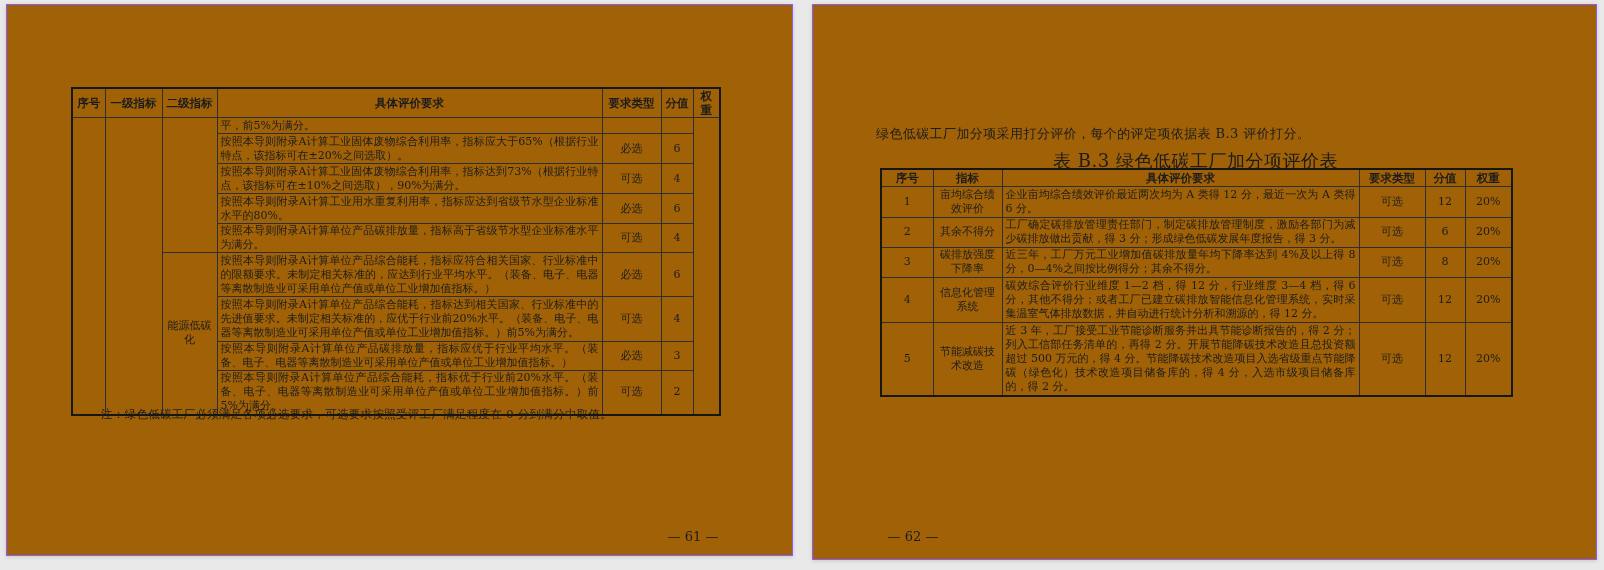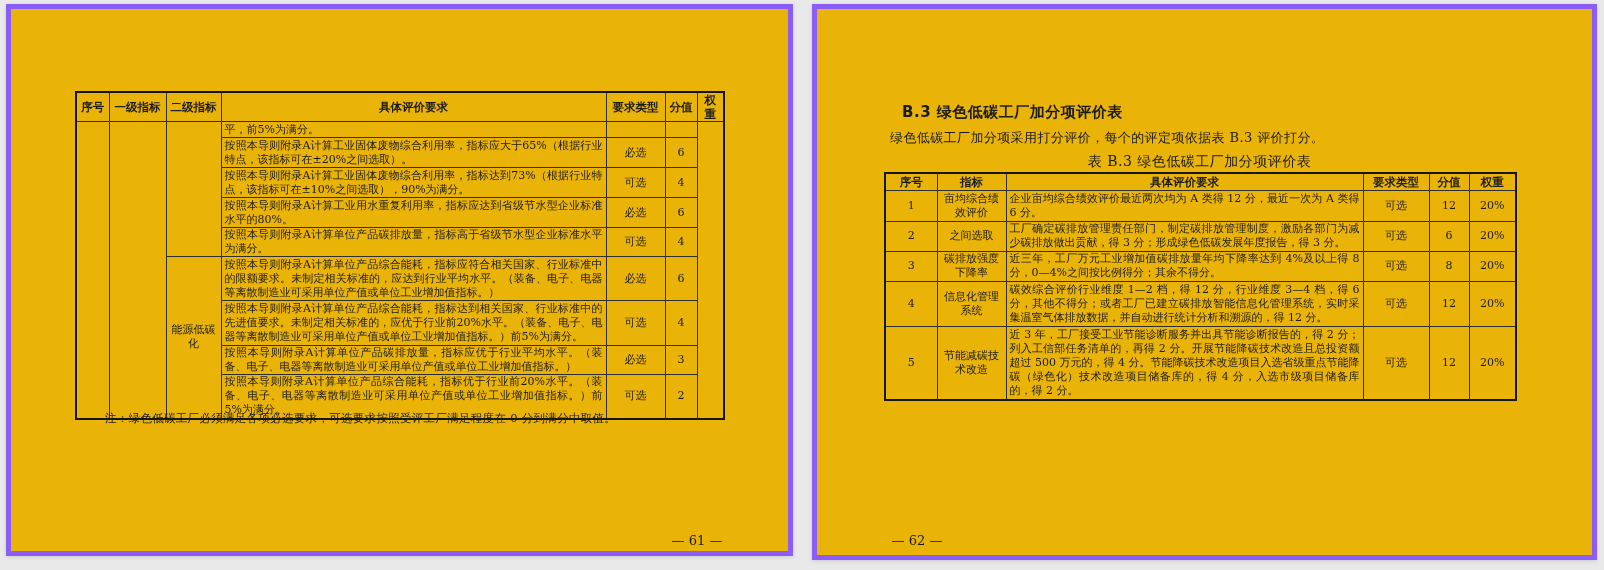--- a/index.html
+++ b/index.html
@@ -1,40 +1,40 @@
 <!DOCTYPE html>
 <html><head>
 <meta charset="utf-8">
 <style>
   * { margin:0; padding:0; box-sizing:border-box; }
   html,body { width:1604px; height:570px; overflow:hidden; }
   body { background:#e9e9e9; font-family:"DejaVu Serif","Liberation Serif",serif; color:#1c1c1c; position:relative; }
 
-  .page { position:absolute; background:#eab308; border:5px solid #8b5cf6; box-shadow:0 1px 4px rgba(0,0,0,0.14); }
+  .page { position:absolute; background:#a16207; border:1px solid #8b5cf6; box-shadow:0 1px 4px rgba(0,0,0,0.14); }
   .page-left  { left:6px;  top:4px; width:787px; height:552px; }
   .page-right { left:812px; top:4px; width:785px; height:556px; }
 
   table.doc { border-collapse:collapse; table-layout:fixed; position:absolute; border:2px solid #161616; }
   table.doc th, table.doc td { border:1px solid #2f2f2f; font-size:11px; line-height:14px; padding:0 3px; vertical-align:middle; overflow:hidden; }
   table.doc th { font-family:"DejaVu Sans","Liberation Sans",sans-serif; font-weight:bold; text-align:center; height:17px; font-size:11.5px; }
   td.c { text-align:center; }
   td.req { text-align:justify; }
   .rh16{height:16px} .rh29{height:29px} .rh30{height:30px} .rh31{height:31px}
   .rh44{height:44px} .rh45{height:45px} .rh74{height:74px}
 
   .t61 { left:64px; top:82px; width:648px; }
   .note61 { position:absolute; left:94px; top:402px; font-size:11.5px; letter-spacing:0.3px; }
   .page-number { position:absolute; top:482px; width:160px; text-align:center; font-size:13px;margin-top:42px; }
   .pn61 { left:606px; }
   .pn62 { left:20px; }
 
   .h62 { position:absolute; left:85px; top:94px; font-size:15px; font-weight:bold;
          font-family:"DejaVu Sans","Liberation Sans",sans-serif; letter-spacing:0.5px; }
-  .p62 { position:absolute; left:63px; top:120px; font-size:13px; letter-spacing:0.4px;margin-left:10px; }
-  .cap62 { position:absolute; left:67px; top:144px; width:631px; text-align:center; font-size:14px; letter-spacing:0.5px; }
+  .p62 { position:absolute; left:63px; top:120px; font-size:13px; letter-spacing:0.4px; }
+  .cap62 { position:absolute; left:67px; top:144px; width:631px; text-align:center; font-size:18px; letter-spacing:0.5px; }
   .t62 { left:67px; top:163px; width:631px; }
 </style>
 </head>
 <body>
 
 <div class="page page-left">
 
   <table class="doc t61">
     <colgroup>
       <col style="width:33px">
@@ -107,21 +107,20 @@
     </tr>
   </tbody>
     </table>
 
   <div class="note61">注：绿色低碳工厂必须满足各项必选要求，可选要求按照受评工厂满足程度在 0 分到满分中取值。</div>
   <div class="page-number pn61">— 61 —</div>
 </div>
 
 <div class="page page-right">
 
-  <div class="h62">B.3 绿色低碳工厂加分项评价表</div>
   <div class="p62">绿色低碳工厂加分项采用打分评价，每个的评定项依据表 B.3 评价打分。</div>
   <div class="cap62">表 B.3 绿色低碳工厂加分项评价表</div>
 
   <table class="doc t62">
     <colgroup>
       <col style="width:52px">
         <col style="width:69px">
         <col style="width:357px">
       <col style="width:66px">
         <col style="width:40px">
@@ -139,21 +138,21 @@
     <tr class="rh31">
       <td class="c">1</td>
       <td class="c">亩均综合绩效评价</td>
       <td class="req">企业亩均综合绩效评价最近两次均为 A 类得 12 分，最近一次为 A 类得 6 分。</td>
       <td class="c">可选</td>
       <td class="c">12</td>
       <td class="c">20%</td>
     </tr>
     <tr class="rh30">
       <td class="c">2</td>
-      <td class="c">之间选取</td>
+      <td class="c">其余不得分</td>
       <td class="req">工厂确定碳排放管理责任部门，制定碳排放管理制度，激励各部门为减少碳排放做出贡献，得 3 分；形成绿色低碳发展年度报告，得 3 分。</td>
       <td class="c">可选</td>
       <td class="c">6</td>
       <td class="c">20%</td>
     </tr>
     <tr class="rh30">
       <td class="c">3</td>
       <td class="c">碳排放强度下降率</td>
       <td class="req">近三年，工厂万元工业增加值碳排放量年均下降率达到 4%及以上得 8 分，0—4%之间按比例得分；其余不得分。</td>
       <td class="c">可选</td>

